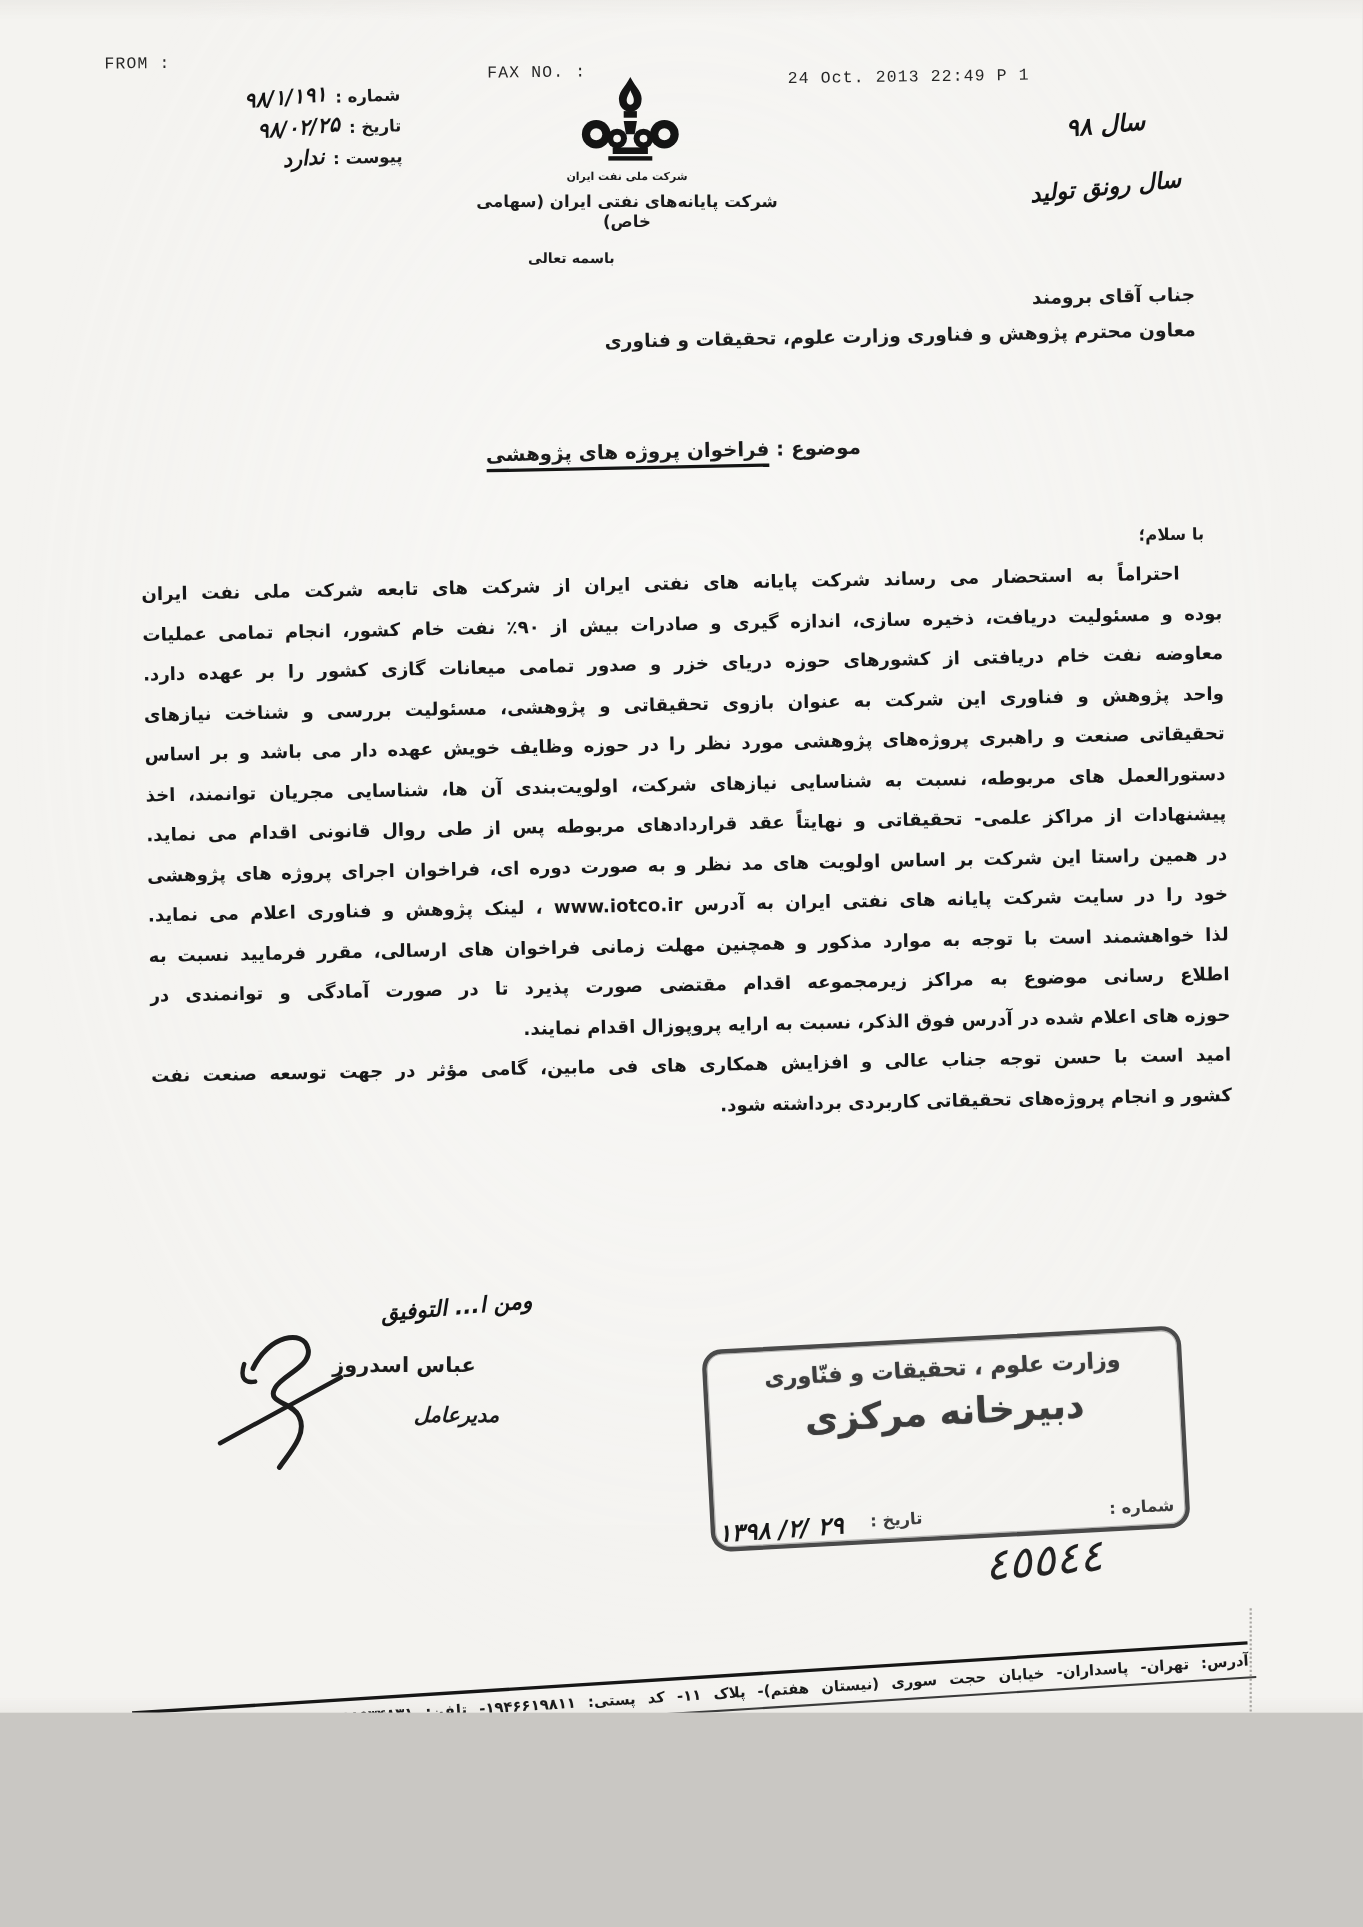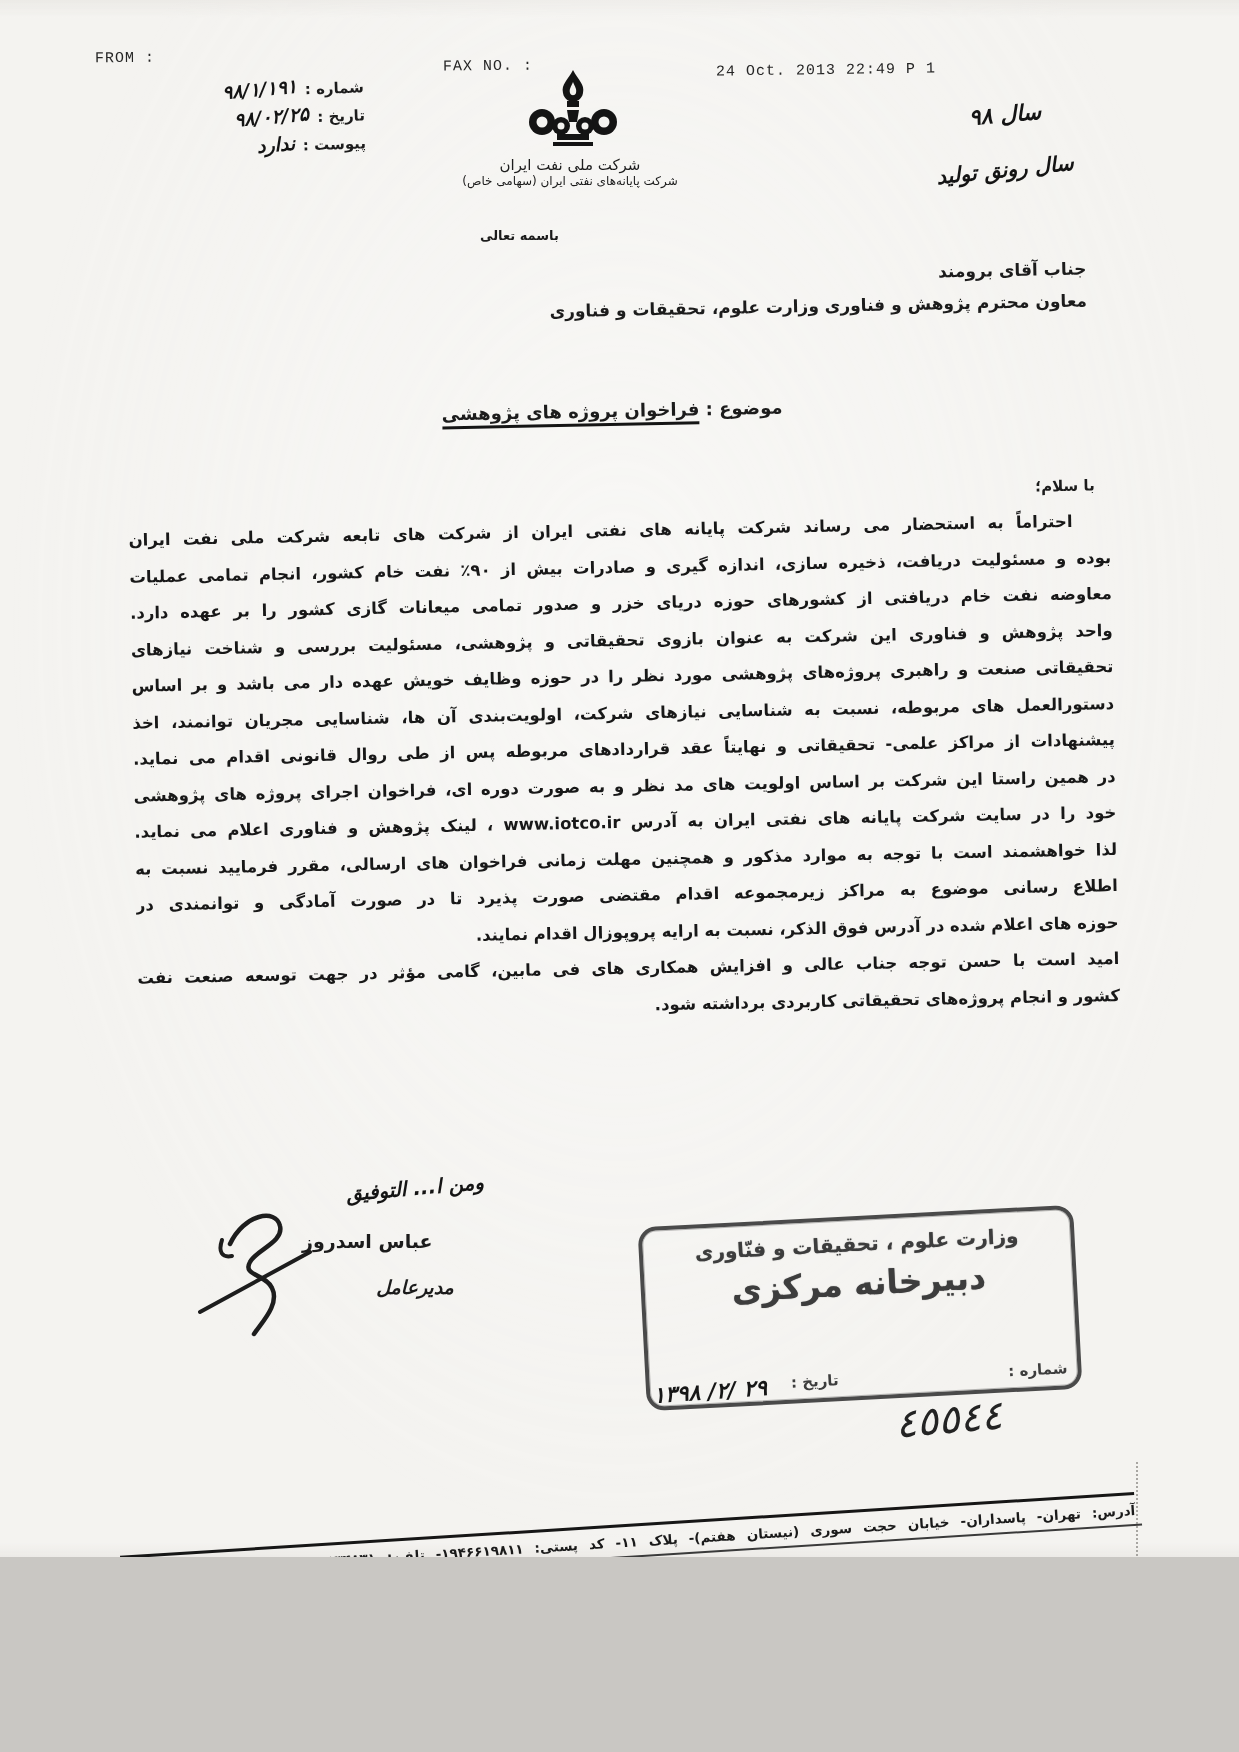--- a/index.html
+++ b/index.html
@@ -28,22 +28,22 @@
   .fx-from{left:95px;top:50px;font-size:15px;letter-spacing:1px;transform:rotate(-.6deg);}
   .fx-no{left:443px;top:58px;font-size:15px;letter-spacing:1px;transform:rotate(-.6deg);}
   .fx-ts{left:716px;top:62px;font-size:15px;letter-spacing:1px;transform:rotate(-.8deg);}
   
   .numblock{left:150px;top:78px;width:215px;transform:rotate(-2deg);}
   .numrow{direction:rtl;display:flex;align-items:baseline;justify-content:flex-start;margin-bottom:6px;}
   .numrow .lbl{font-size:15px;font-weight:bold;white-space:nowrap;}
   .numrow .val{font-size:19px;margin-right:8px;white-space:nowrap;transform:rotate(-3deg);}
   
   .logo{left:527px;top:70px;}
-  .co1{left:455px;top:156px;width:230px;text-align:center;font-size:15px;font-weight:normal;}
-  .co2{left:430px;top:174px;width:280px;text-align:center;font-size:12px;font-weight:normal;}
+  .co1{left:455px;top:156px;width:230px;text-align:center;font-size:10px;font-weight:bold;}
+  .co2{left:430px;top:174px;width:280px;text-align:center;font-size:15px;font-weight:bold;}
   .co3{left:480px;top:196px;width:180px;text-align:left;font-size:13px;font-weight:bold;margin-top:32px;}
   
   .yr1{left:925px;top:102px;width:160px;text-align:center;font-size:22px;transform:rotate(-5deg);}
   .yr2{left:900px;top:158px;width:210px;text-align:center;font-size:21px;transform:rotate(-6deg);}
   
   .tilt{left:0;top:0;width:1239px;height:1400px;transform:rotate(-1.15deg);transform-origin:1110px 300px;}
   .rcp1{right:152px;top:258px;font-size:17px;font-weight:bold;}
   .rcp2{right:152px;top:290px;font-size:17px;font-weight:bold;}
   .subject{left:310px;top:390px;width:600px;text-align:center;font-size:18px;font-weight:bold;}
   .subject .st{border-bottom:3px solid #151515;padding-bottom:2px;}

